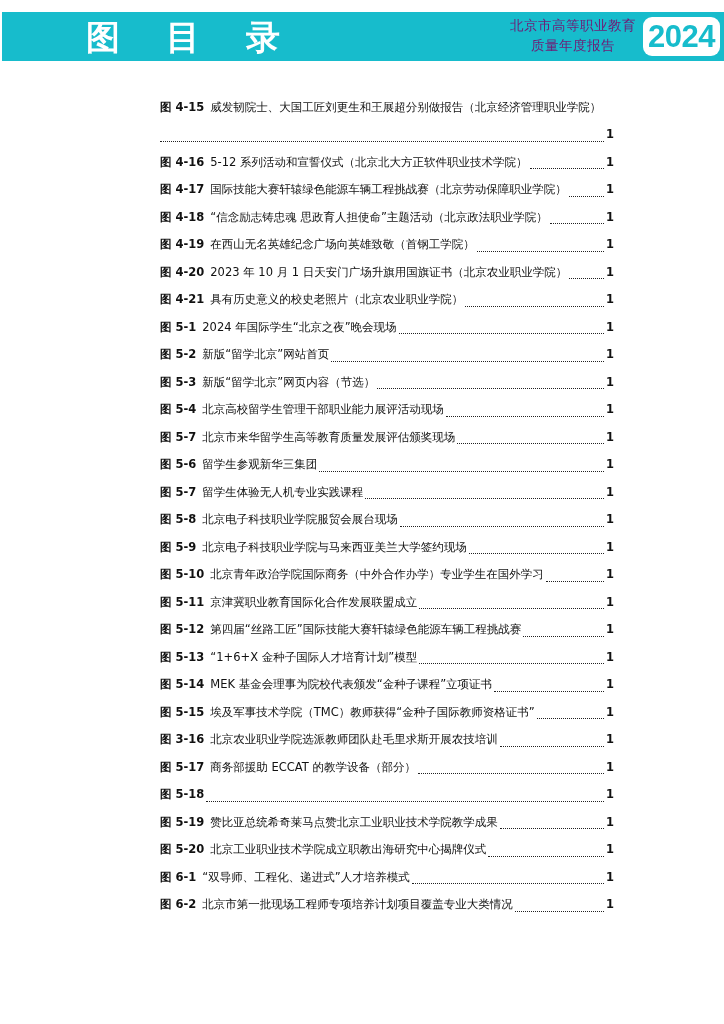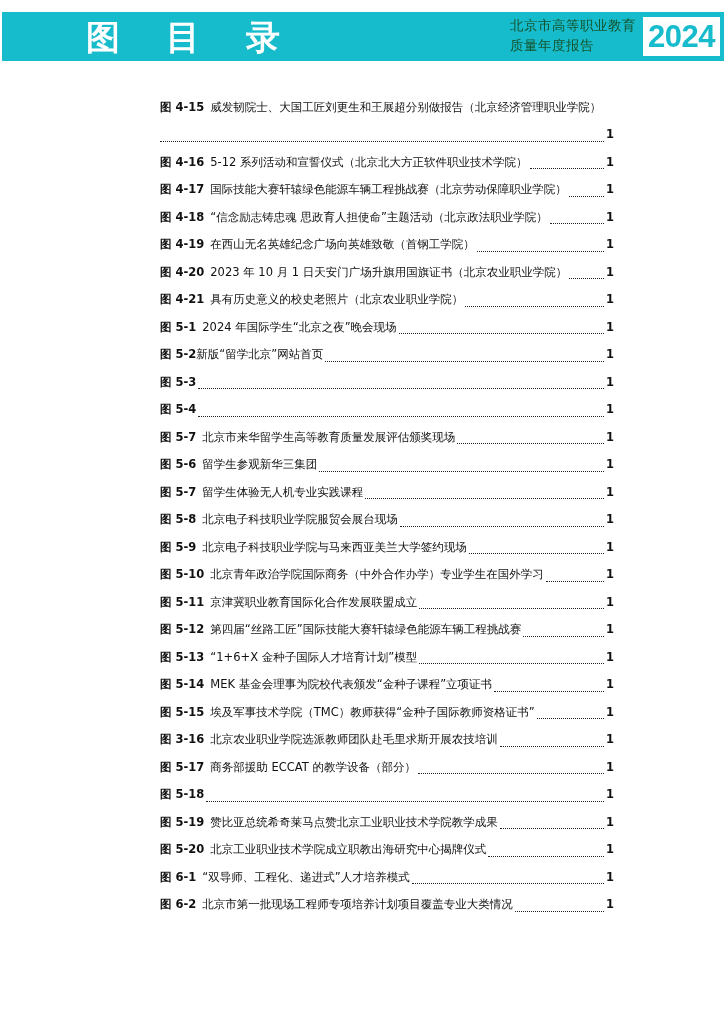--- a/index.html
+++ b/index.html
@@ -38,37 +38,38 @@
       font-family: "DejaVu Sans", sans-serif;
       font-weight: bold;
       font-size: 34px;
       color: #ffffff;
       line-height: 46px;
     }
     .header-sub {
       position: absolute;
       right: 88px;
       top: 15px;
-      text-align: left;
-      color: #14532d;
+      text-align: center;
+      color: #701a75;
       font-family: "DejaVu Serif", serif;
       font-size: 13.5px;
       line-height: 20px;
       letter-spacing: 0.5px;
     }
     .year-box {
       position: absolute;
       left: 643px;
       top: 17px;
       width: 77px;
       height: 39px;
       background: #ffffff;
       display: flex;
       align-items: center;
       justify-content: center;
+      border-radius: 9px;
     }
     .year-box span {
       color: #17bccc;
       font-family: "Liberation Sans", sans-serif;
       font-weight: bold;
       font-size: 31px;
       letter-spacing: -0.5px;
     }
     .toc {
       position: absolute;
@@ -172,31 +173,33 @@
       <span class="toc-page">1</span>
     </div>
     <div class="toc-row">
       <span class="toc-label">图 5-1</span>
       <span class="toc-caption" style="margin-left:6px">2024 年国际学生“北京之夜”晚会现场</span>
       <span class="toc-dots"></span>
       <span class="toc-page">1</span>
     </div>
     <div class="toc-row">
       <span class="toc-label">图 5-2</span>
-      <span class="toc-caption" style="">新版“留学北京”网站首页</span>
+      <span class="toc-caption" style="margin-left:6px">新版“留学北京”网站首页</span>
       <span class="toc-dots"></span>
       <span class="toc-page">1</span>
     </div>
     <div class="toc-row">
       <span class="toc-label">图 5-3</span>
+      <span class="toc-caption" style="margin-left:6px">新版“留学北京”网页内容（节选）</span>
       <span class="toc-dots"></span>
       <span class="toc-page">1</span>
     </div>
     <div class="toc-row">
       <span class="toc-label">图 5-4</span>
+      <span class="toc-caption" style="margin-left:6px">北京高校留学生管理干部职业能力展评活动现场</span>
       <span class="toc-dots"></span>
       <span class="toc-page">1</span>
     </div>
     <div class="toc-row">
       <span class="toc-label">图 5-7</span>
       <span class="toc-caption" style="margin-left:6px">北京市来华留学生高等教育质量发展评估颁奖现场</span>
       <span class="toc-dots"></span>
       <span class="toc-page">1</span>
     </div>
     <div class="toc-row">

